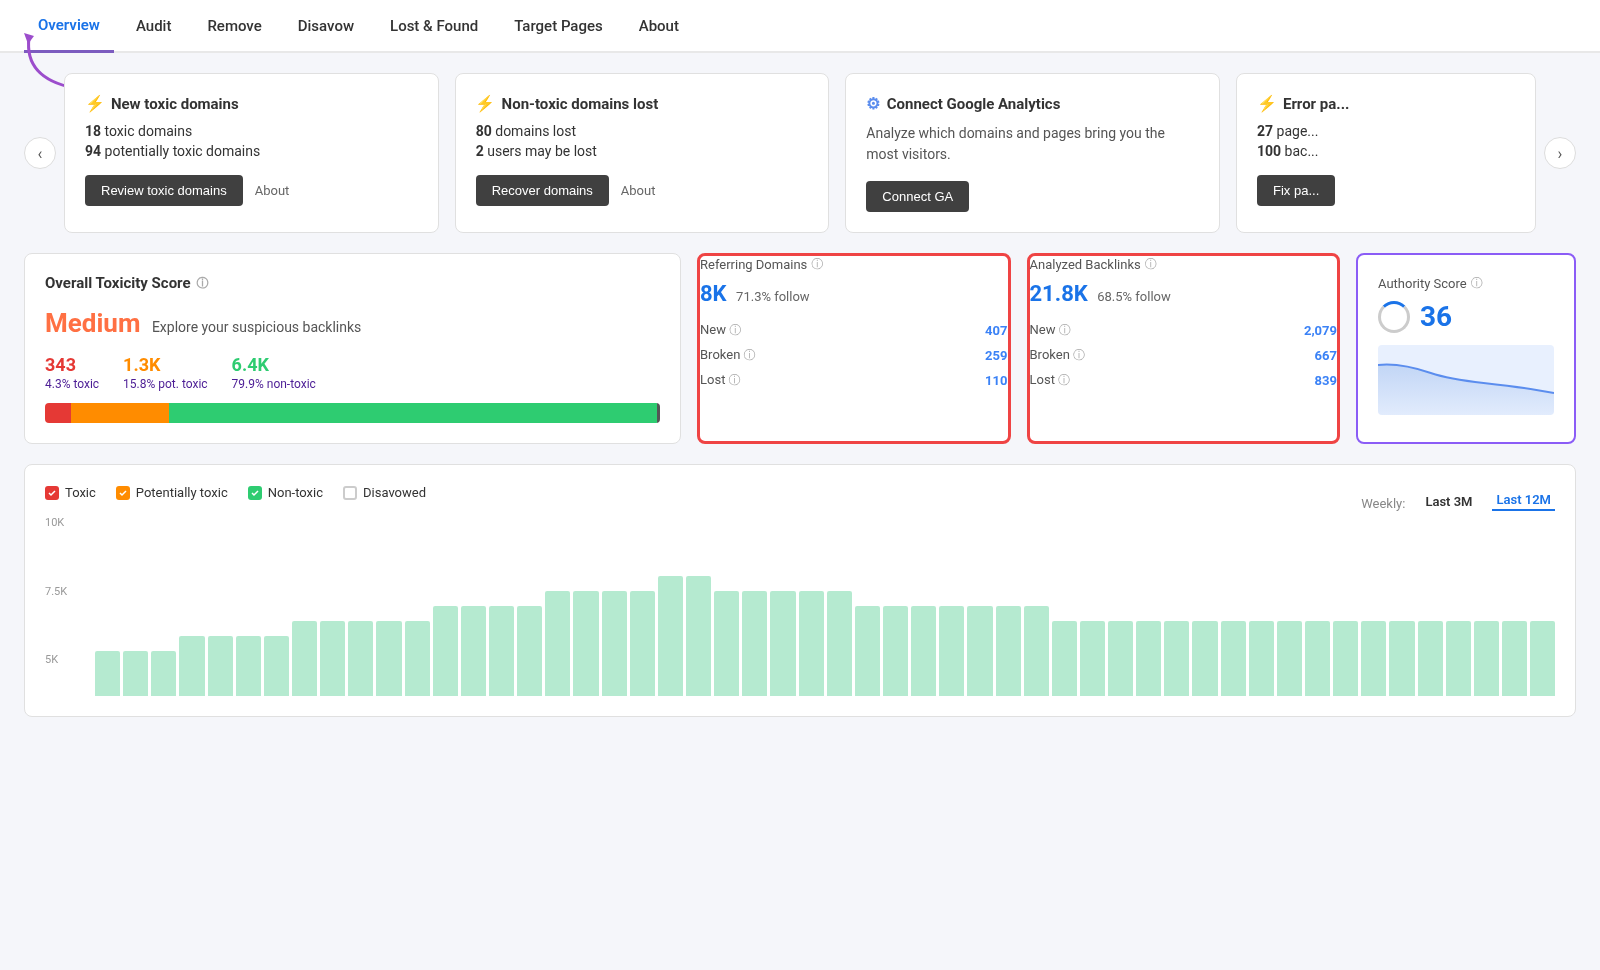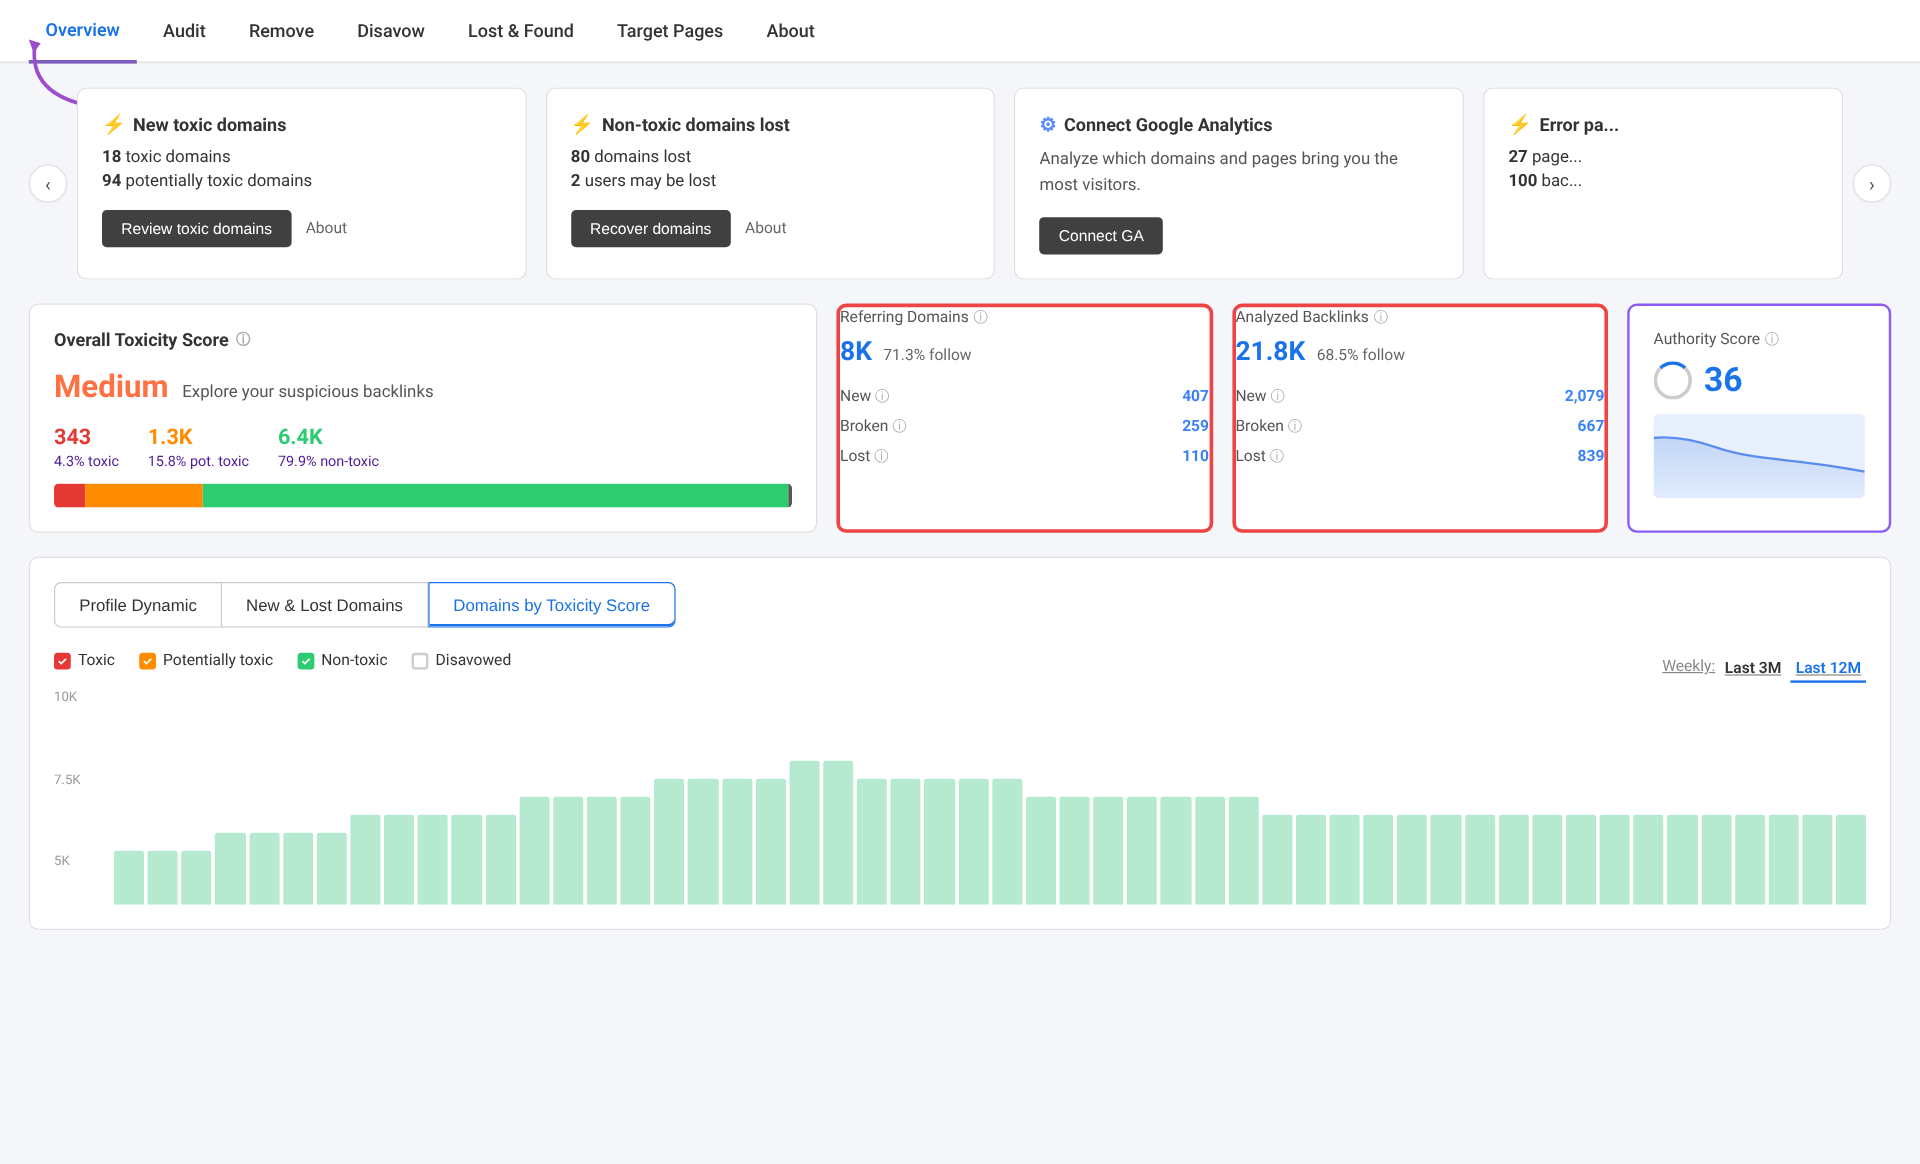--- a/index.html
+++ b/index.html
@@ -73,21 +73,21 @@
     .tab-btn.active { border: 1px solid #1a73e8; }
 
     .legend-row { display: flex; align-items: center; gap: 20px; margin-bottom: 16px; }
     .legend-item { display: flex; align-items: center; gap: 6px; font-size: 13px; color: #333; }
     .legend-box { width: 14px; height: 14px; border-radius: 3px; }
     .legend-box.red { background: #e53935; }
     .legend-box.orange { background: #ff8c00; }
     .legend-box.green { background: #2ecc71; }
     .legend-box.gray { background: #fff; border: 2px solid #ccc; }
 
-    .time-controls { margin-left: auto; display: flex; align-items: flex-start; gap: 4px; font-size: 13px; color: #888; text-decoration: underline; }
+    .time-controls { margin-left: auto; display: flex; align-items: flex-end; gap: 16px; font-size: 13px; color: #888; }
     .time-btn { font-size: 13px; font-weight: 600; color: #333; cursor: pointer; padding: 2px 4px; }
     .time-btn.active { color: #1a73e8; border-bottom: 2px solid #1a73e8; }
 
     
     .chart-area { height: 180px; position: relative; padding-left: 50px; }
     .chart-y-labels { position: absolute; left: 0; top: 0; bottom: 30px; display: flex; flex-direction: column; justify-content: space-between; font-size: 11px; color: #999; }
     .chart-bars { display: flex; align-items: flex-end; height: 100%; gap: 3px; overflow: hidden; }
   </style>
 </head>
 <body>
@@ -165,20 +165,23 @@
       <div class="card card-partial">
         <div class="card-title">
           <span class="bolt">⚡</span>
           <span>Error pa...</span>
         </div>
         <div class="card-stat">
           <strong>27</strong> <span>page...</span>
         </div>
         <div class="card-stat">
           <strong>100</strong> <span>bac...</span>
+        </div>
+        <div class="card-actions">
+          <button class="btn-blue">Fix pa...</button>
         </div>
       </div>
     </div>
 
     <div class="nav-arrow" style="margin-left:8px;">
       <span>›</span>
     </div>
   </div>
 
   <div class="metrics-row">
@@ -284,25 +287,20 @@
           <path d="M0,20 C20,18 40,22 60,28 C80,34 100,36 120,38 C140,40 160,42 180,45 L200,48 L200,70 L0,70 Z" fill="url(#chartGrad)"></path>
           <path d="M0,20 C20,18 40,22 60,28 C80,34 100,36 120,38 C140,40 160,42 180,45 L200,48" fill="none" stroke="#5b8dee" stroke-width="2"></path>
         </svg>
       </div>
     </div>
 
   </div>
 
   <div class="tabs-section">
 
-    <div class="tabs-row">
-      <button class="tab-btn">Profile Dynamic</button>
-      <button class="tab-btn">New &amp; Lost Domains</button>
-      <button class="tab-btn active">Domains by Toxicity Score</button>
-    </div>
 
     <div style="display:flex; align-items:center; margin-bottom:0;">
       <div class="legend-row">
         <div class="legend-item">
           <div class="legend-box red" style="display:flex;align-items:center;justify-content:center;">
             <svg width="10" height="10" viewBox="0 0 10 10">
                 <path d="M2,5 L4,7 L8,3" fill="none" stroke="white" stroke-width="1.5"></path>
               </svg>
           </div>
           <span>Toxic</span>

